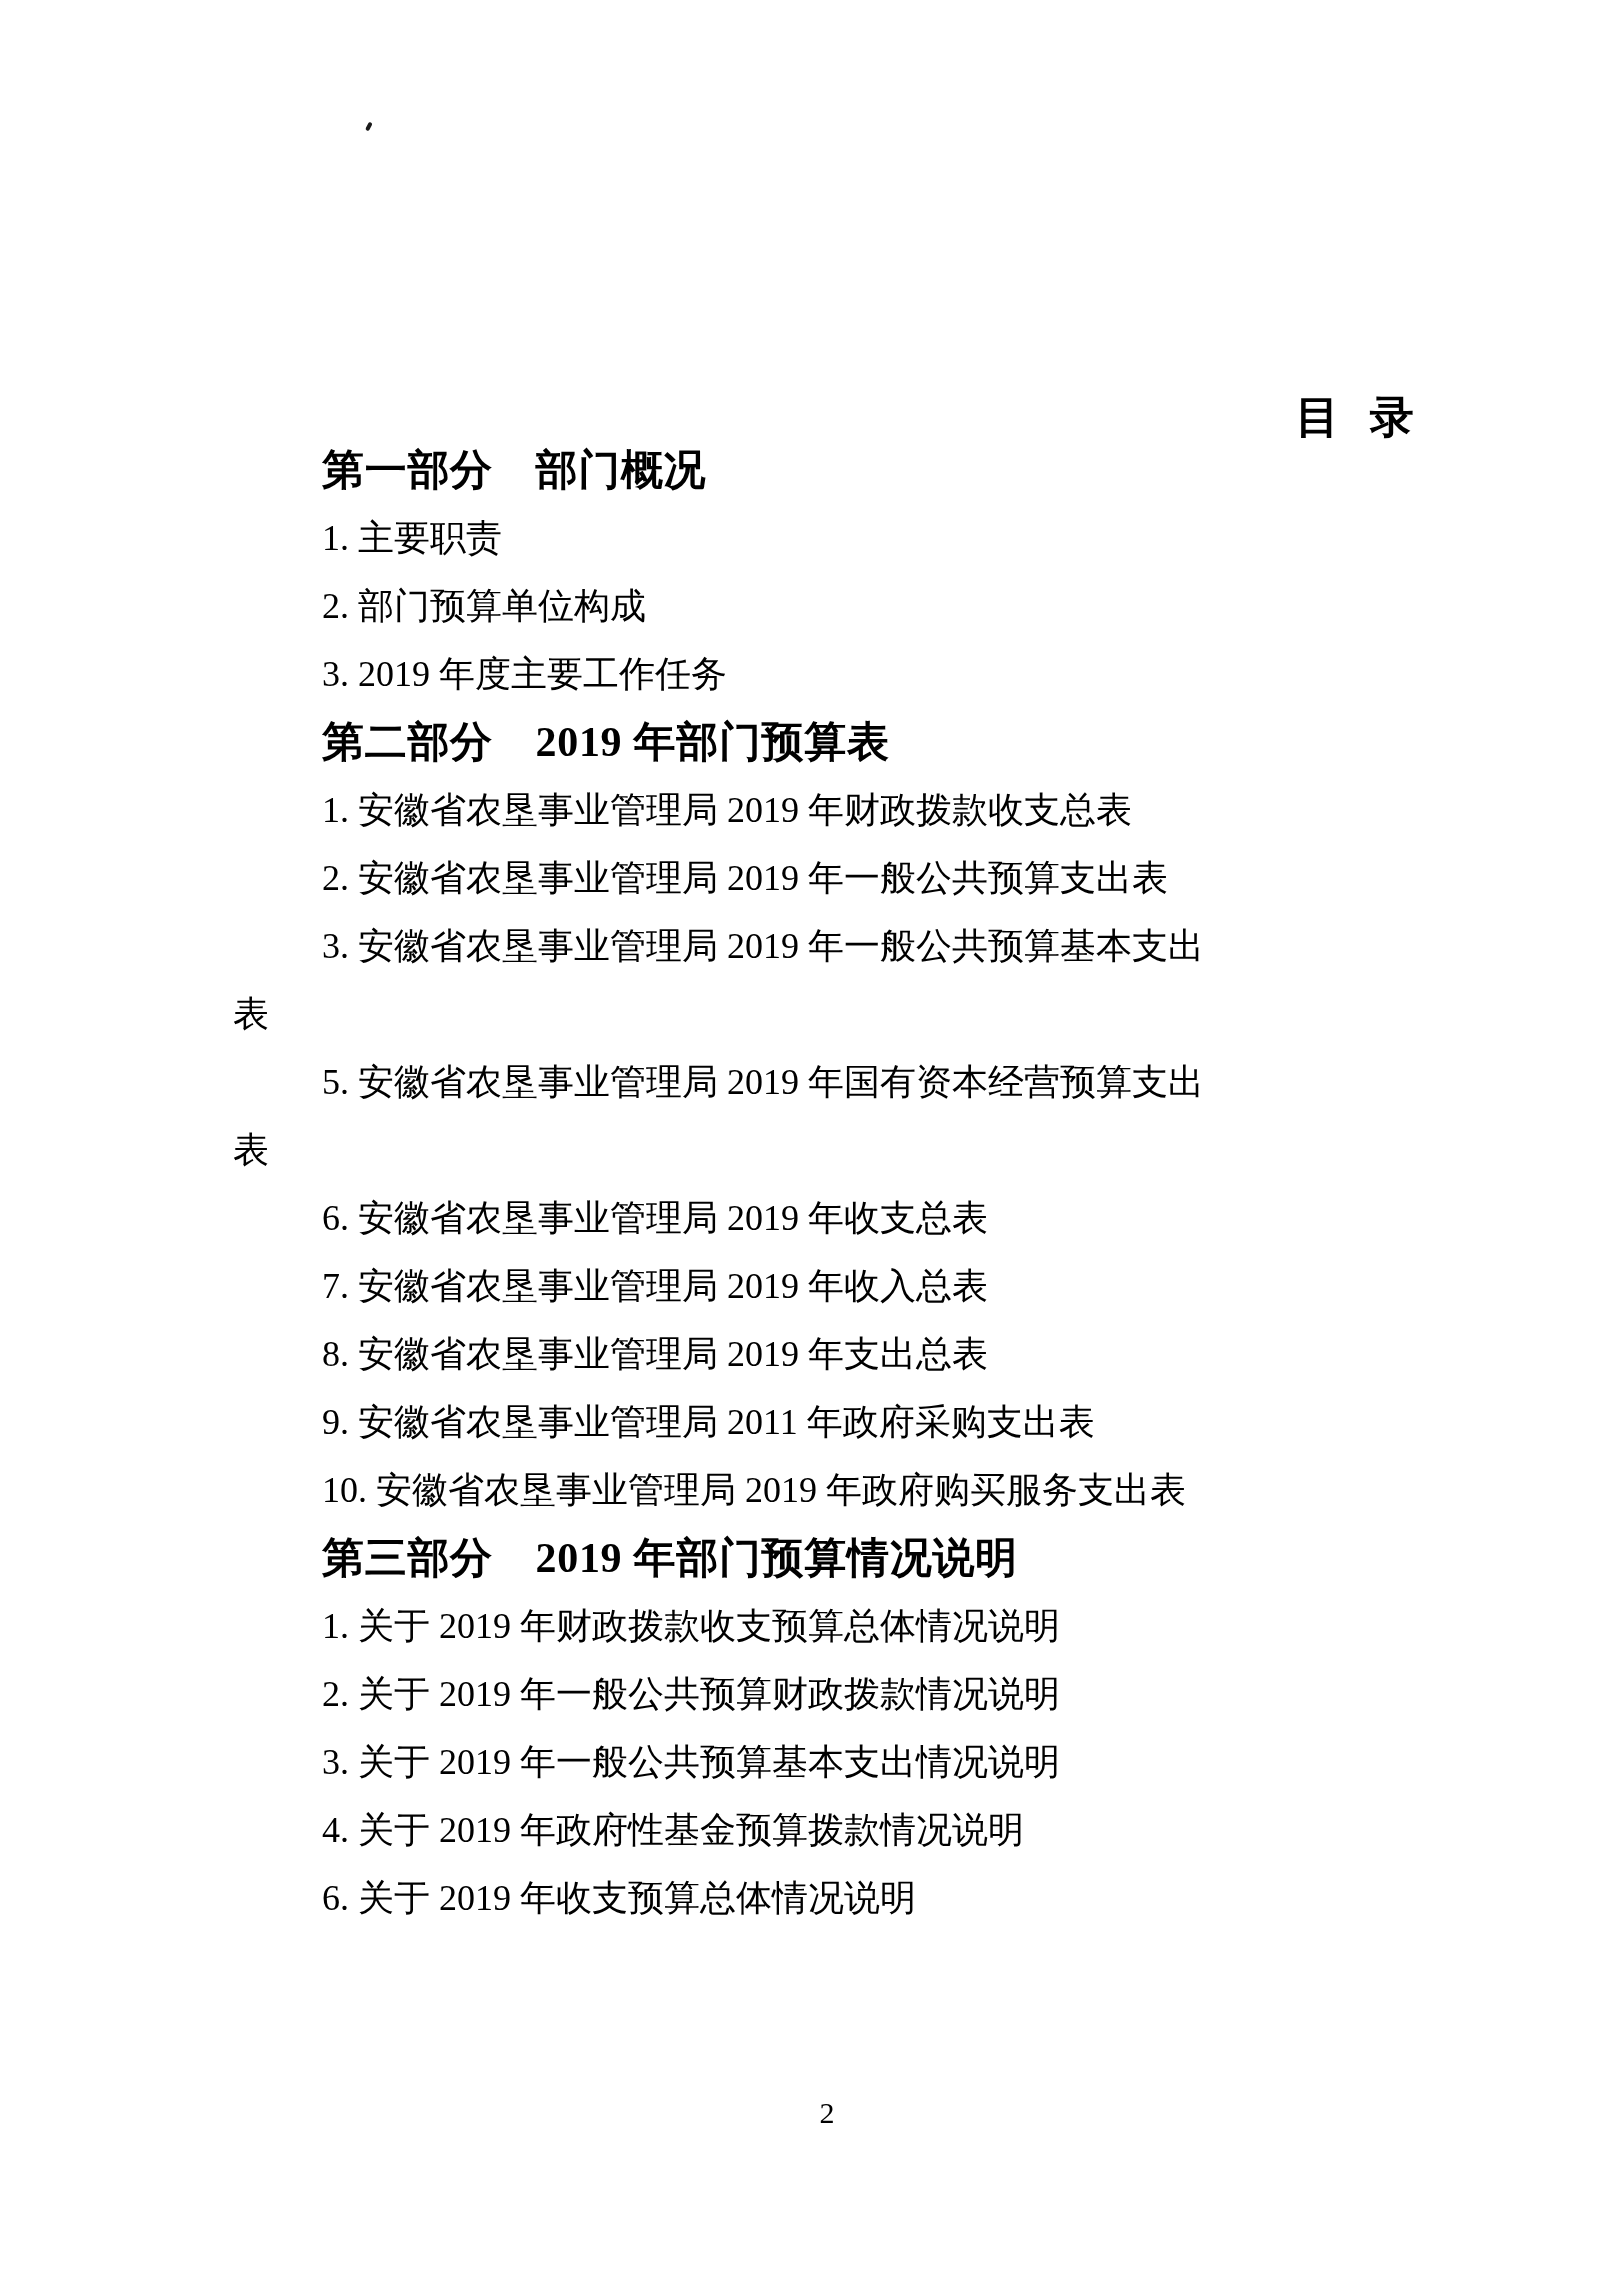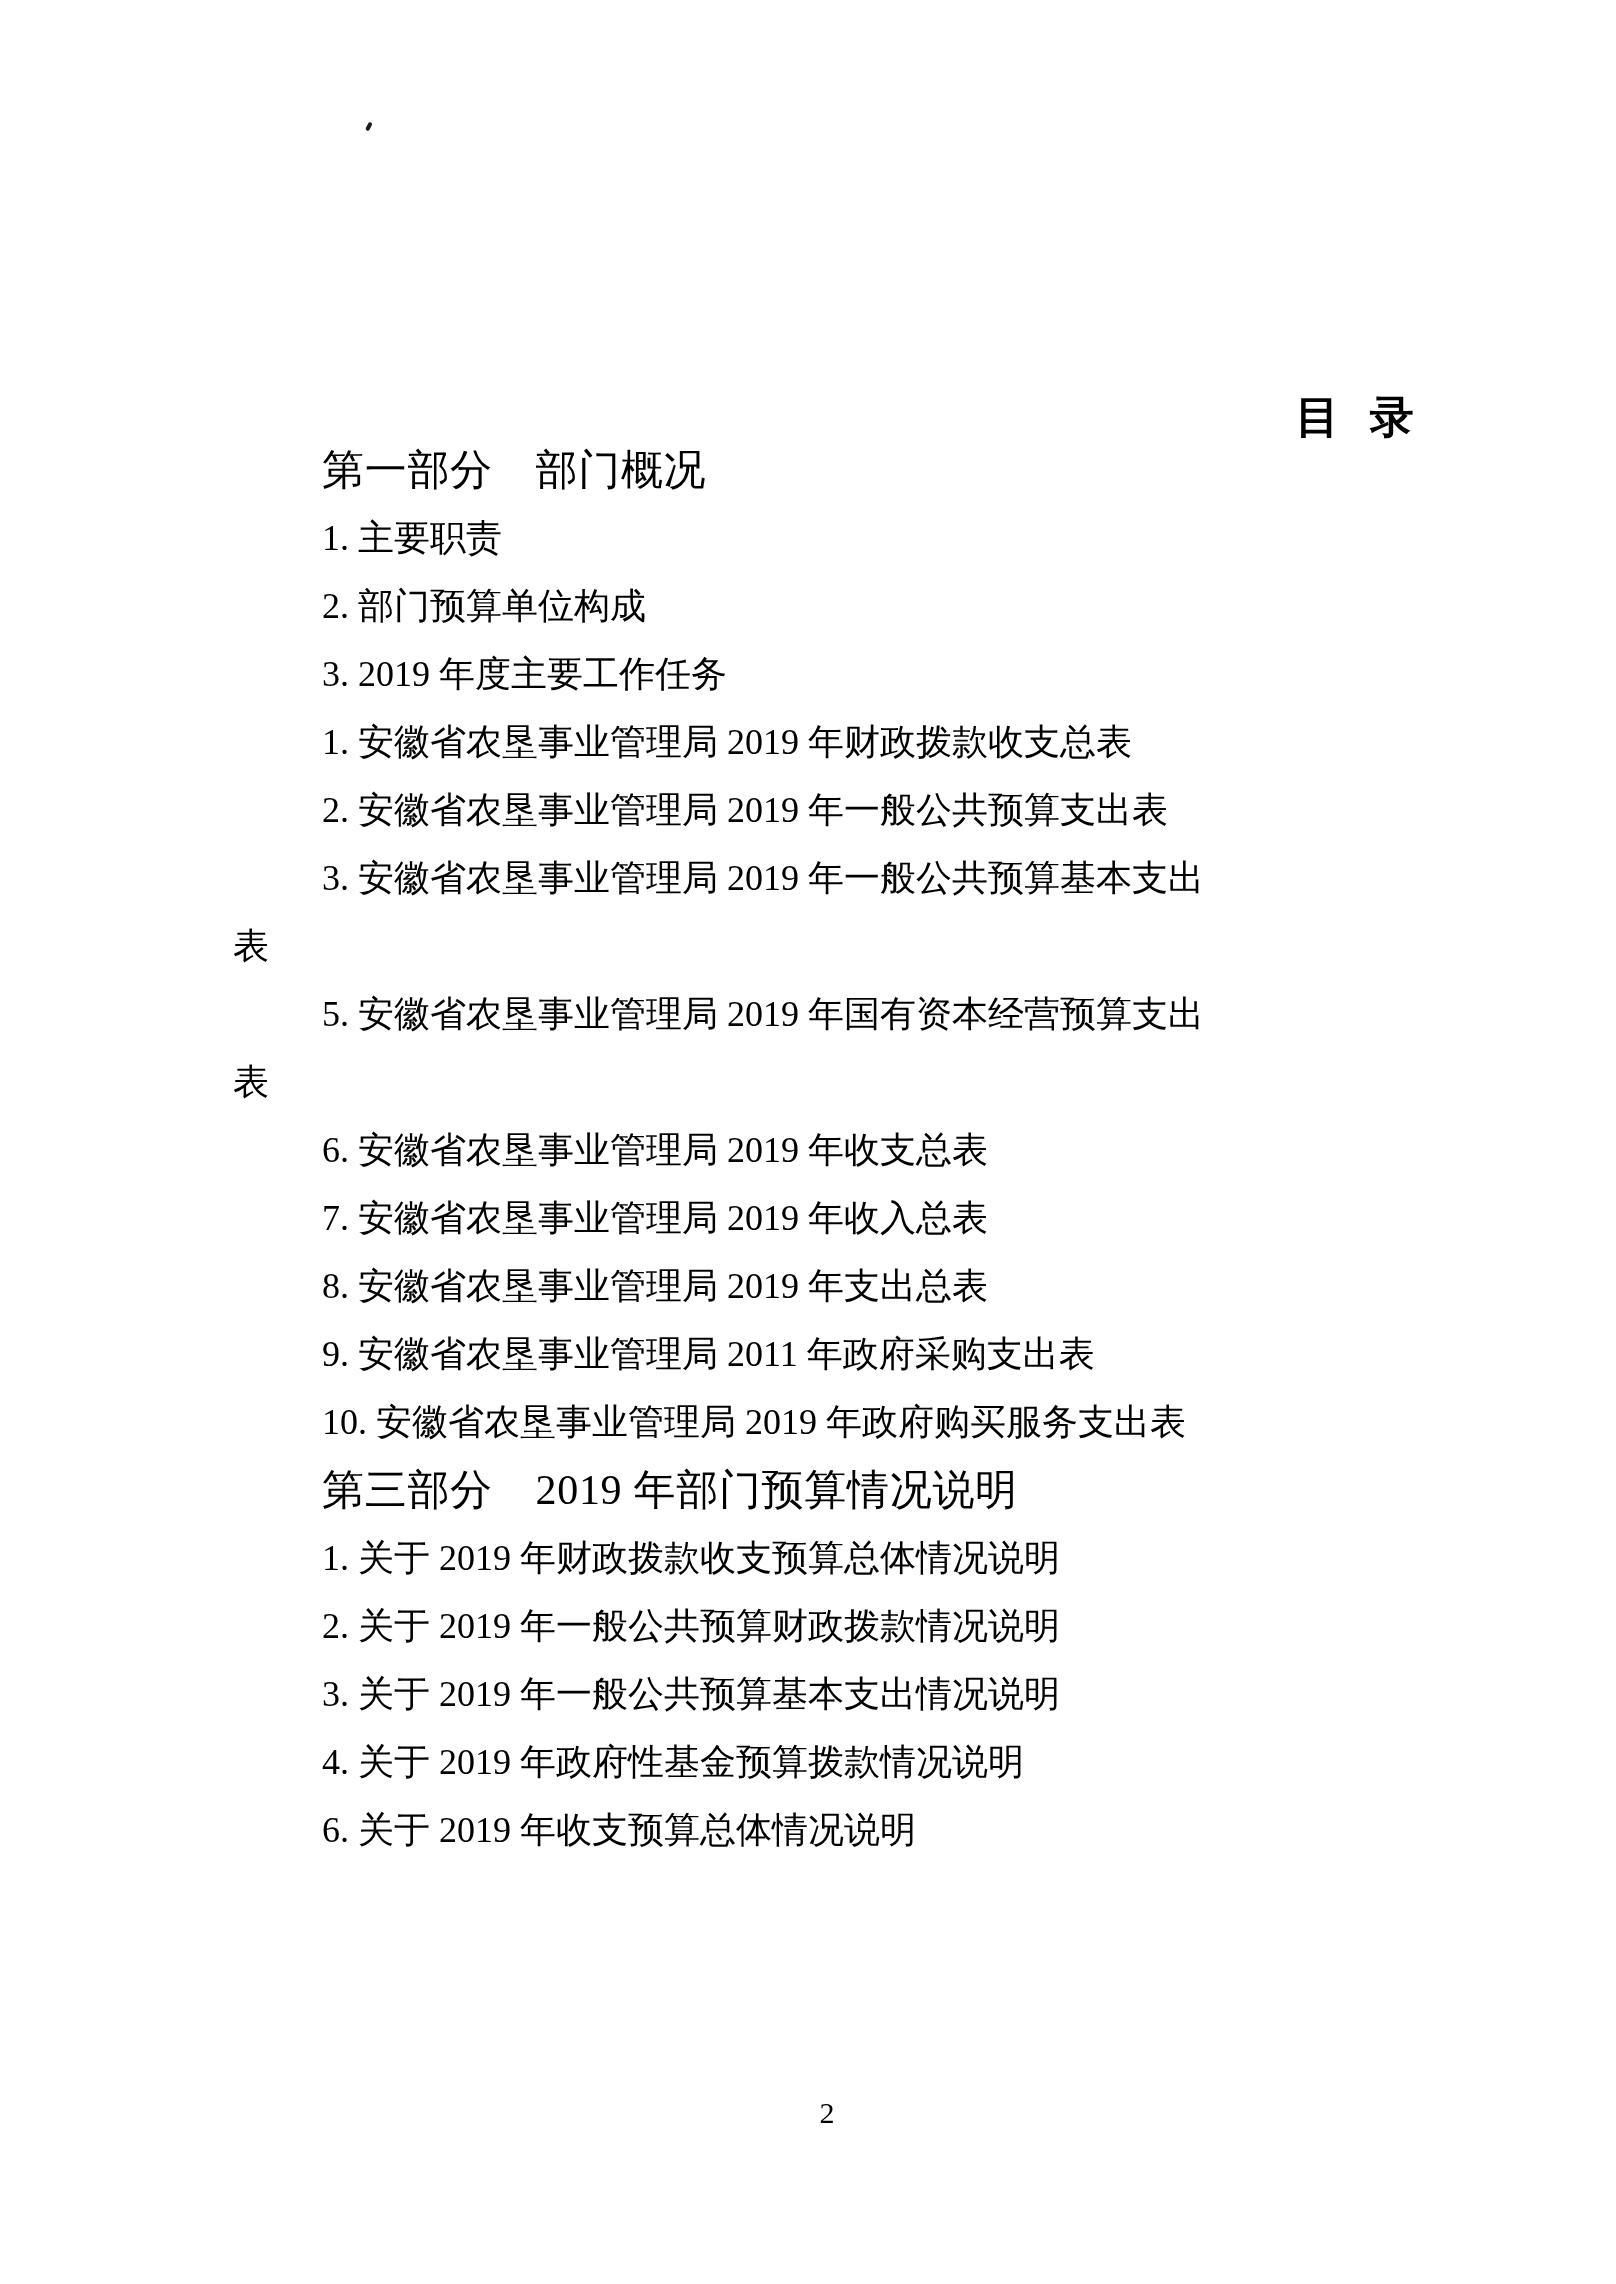--- a/index.html
+++ b/index.html
@@ -51,21 +51,21 @@
     height: 68px;
     line-height: 68px;
     font-size: 36px;
     white-space: nowrap;
   }
   .line.item,
   .line.heading {
     padding-left: 89px;
   }
   .line.heading {
-    font-weight: 400;
+    font-weight: 700;
     font-size: 42px;
     letter-spacing: 0.7px;
   }
   .line.continuation {
     padding-left: 0;
   }
   .page-number {
     position: absolute;
     left: 0;
     top: 2085px;
@@ -84,20 +84,21 @@
 
   <span class="scan-artifact"></span>
 
   <h1 class="title">目 录</h1>
 
   <div class="toc" id="toc-list">
       <div class="line heading">第一部分　部门概况</div>
       <div class="line item">1. 主要职责</div>
       <div class="line item">2. 部门预算单位构成</div>
       <div class="line item">3. 2019 年度主要工作任务</div>
+      <div class="line heading">第二部分　2019 年部门预算表</div>
       <div class="line item">1. 安徽省农垦事业管理局 2019 年财政拨款收支总表</div>
       <div class="line item">2. 安徽省农垦事业管理局 2019 年一般公共预算支出表</div>
       <div class="line item">3. 安徽省农垦事业管理局 2019 年一般公共预算基本支出</div>
       <div class="line continuation">表</div>
       <div class="line item">5. 安徽省农垦事业管理局 2019 年国有资本经营预算支出</div>
       <div class="line continuation">表</div>
       <div class="line item">6. 安徽省农垦事业管理局 2019 年收支总表</div>
       <div class="line item">7. 安徽省农垦事业管理局 2019 年收入总表</div>
       <div class="line item">8. 安徽省农垦事业管理局 2019 年支出总表</div>
       <div class="line item">9. 安徽省农垦事业管理局 2011 年政府采购支出表</div>

